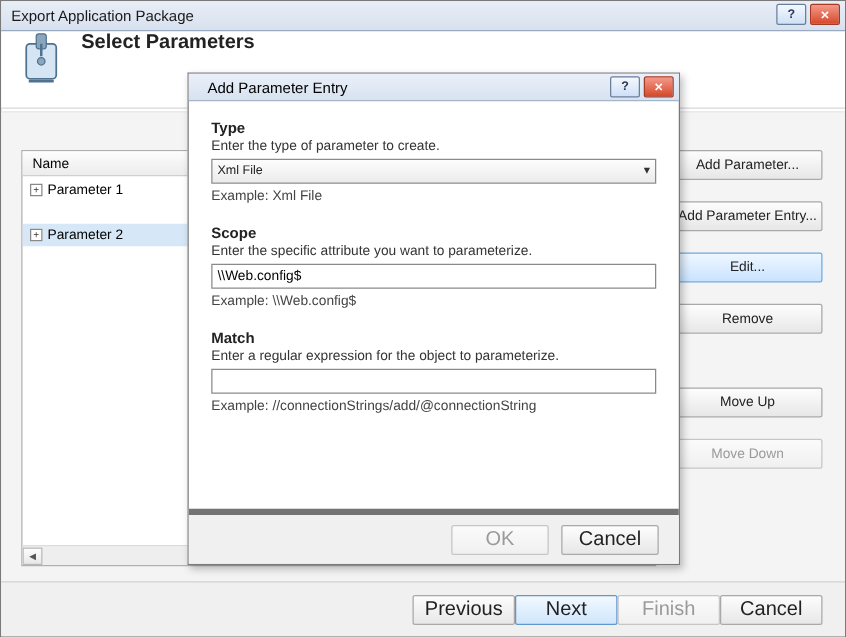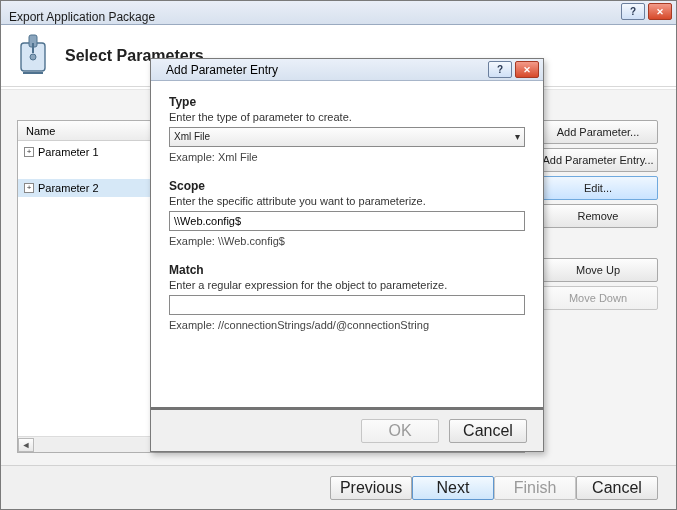--- a/index.html
+++ b/index.html
@@ -2,49 +2,49 @@
 <html><head>
 <meta charset="utf-8">
 <style>
   * { box-sizing: border-box; font-family: "Segoe UI", Tahoma, sans-serif; }
   body { margin: 0; background: #fff; width: 677px; height: 510px; overflow: hidden; position: relative; }
 
   
   .outer-window { position: absolute; left: 0; top: 0; width: 677px; height: 510px;
     border: 1px solid #7a7a7a; background: #fff; }
   .outer-titlebar { height: 24px; background: linear-gradient(#e9eef7,#d7e1ee);
-    border-bottom: 1px solid #9aaac0; display: flex; align-items: flex-end; padding-left: 8px; font-size: 12px; color: #1a1a1a; position: relative; }
+    border-bottom: 1px solid #9aaac0; display: flex; align-items: center; padding-left: 8px; font-size: 12px; color: #1a1a1a; position: relative; }
   .outer-titlebar .winbtns { position: absolute; right: 4px; top: 2px; display: flex; gap: 3px; }
   .winbtn { width: 24px; height: 17px; border: 1px solid #6b7f9d; border-radius: 2px;
     background: linear-gradient(#f4f8fe,#cfe0f6); display: flex; align-items: center; justify-content: center; font-size: 10px; color: #2b3a55; }
   .winbtn.help::after { content: "?"; font-weight: bold; }
   .winbtn.close { background: linear-gradient(#f39a89,#d6492a); border-color: #a63a24; color: #fff; }
   .winbtn.close::after { content: "✕"; font-weight: bold; font-size: 9px; }
 
-  .outer-header { height: 62px; background: #fff; border-bottom: 1px solid #d8d8d8; display: flex; align-items: center; padding-left: 14px; gap: 14px; }
+  .outer-header { height: 62px; background: #fff; border-bottom: 1px solid #d8d8d8; display: flex; padding-left: 14px; gap: 14px; }
   .clamp-icon { width: 36px; height: 46px; }
   .outer-header h1 { font-size: 16px; font-weight: bold; margin: 0; color: #222; }
 
   .outer-body { position: absolute; left: 0; right: 0; top: 88px; bottom: 44px; background: #f4f4f4; border-top: 1px solid #e6e6e6; }
 
   
   .list-wrap { position: absolute; left: 16px; top: 30px; width: 508px; bottom: 12px;
     background: #fff; border: 1px solid #b0b0b0; overflow: hidden; }
   .list-header { height: 20px; background: linear-gradient(#fdfdfd,#ececec); border-bottom: 1px solid #cfcfcf; font-size: 11px; padding-left: 8px; line-height: 20px; }
   .list-body { padding-top: 2px; font-size: 11px; }
   .list-row { height: 18px; line-height: 18px; padding-left: 6px; display: flex; align-items: center; gap: 4px; }
   .list-row.selected { background: #d6e8f7; }
   .tree-toggle { width: 10px; height: 10px; border: 1px solid #888; font-size: 8px; line-height: 8px; text-align: center; color: #333; background: #fff; }
   .list-row.spacer { height: 18px; }
   .hscroll { position: absolute; left: 0; right: 0; bottom: 0; height: 16px; background: #f0f0f0; border-top: 1px solid #dcdcdc; display: flex; align-items: center; }
   .hscroll .arrow { width: 16px; height: 14px; border: 1px solid #b9b9b9; background: linear-gradient(#fdfdfd,#e8e8e8); font-size: 9px; text-align: center; line-height: 12px; color: #555; }
   .hscroll .track { flex: 1; margin: 0 1px; height: 14px; background: #eee; }
 
   
-  .sidebtns { position: absolute; right: 18px; top: 30px; width: 120px; display: flex; flex-direction: column; gap: 4px; font-size: 11px; }
+  .sidebtns { position: absolute; right: 18px; top: 30px; width: 120px; display: flex; flex-direction: column; gap: 17px; font-size: 11px; }
   .btn { height: 24px; background: linear-gradient(#fdfdfd,#e7e7e7); border: 1px solid #a9a9a9; border-radius: 2px; text-align: center; line-height: 22px; color: #222; }
   .btn.disabled { color: #9a9a9a; border-color: #c6c6c6; background: linear-gradient(#fbfbfb,#f0f0f0); }
   .btn.edit { background: linear-gradient(#eff7ff,#c9e3ff); border-color: #6fa9de; }
   .btn.group-gap { margin-top: 26px; }
 
   
   .footer { position: absolute; left: 0; right: 0; bottom: 0; height: 44px; background: #f0f0f0; border-top: 1px solid #d2d2d2;
     display: flex; justify-content: flex-end; align-items: center; padding-right: 18px; }
   .footer .btn { width: 82px; }
   .btn.next { background: linear-gradient(#f2f9ff,#cfe6fb); border-color: #5f97cf; }
@@ -58,21 +58,21 @@
   .modal-body { position: absolute; left: 0; right: 0; top: 22px; bottom: 44px; padding: 14px 18px 8px 18px; font-size: 11px; color: #222; }
   .field-group { margin-bottom: 16px; }
   .field-label { font-weight: bold; font-size: 12px; }
   .field-desc { margin-top: 2px; color: #333; }
   .field-input { width: 100%; height: 20px; border: 1px solid #8a8a8a; font-size: 11px; padding: 1px 4px; margin-top: 4px; background: #fff; }
   .field-select { width: 100%; height: 20px; border: 1px solid #8a8a8a; font-size: 10px; padding: 0 18px 0 4px; margin-top: 4px;
     background: linear-gradient(#fdfdfd,#ebebeb); position: relative; line-height: 18px; }
   .field-select::after { content: "▾"; position: absolute; right: 4px; top: 0; font-size: 10px; color: #333; }
   .field-example { margin-top: 4px; color: #444; }
 
-  .modal-footer { position: absolute; left: 0; right: 0; bottom: 0; height: 44px; background: #f0f0f0; border-top: 3px solid #737373;
+  .modal-footer { position: absolute; left: 0; right: 0; bottom: 0; height: 44px; background: #f0f0f0; border-top: 5px solid #737373;
     display: flex; justify-content: flex-end; align-items: center; gap: 10px; padding-right: 16px; }
   .modal-footer .btn { width: 78px; }
 </style>
 </head>
 <body>
 
 <div class="outer-window">
   <div class="outer-titlebar">
     <span>Export Application Package</span>
     <div class="winbtns">

